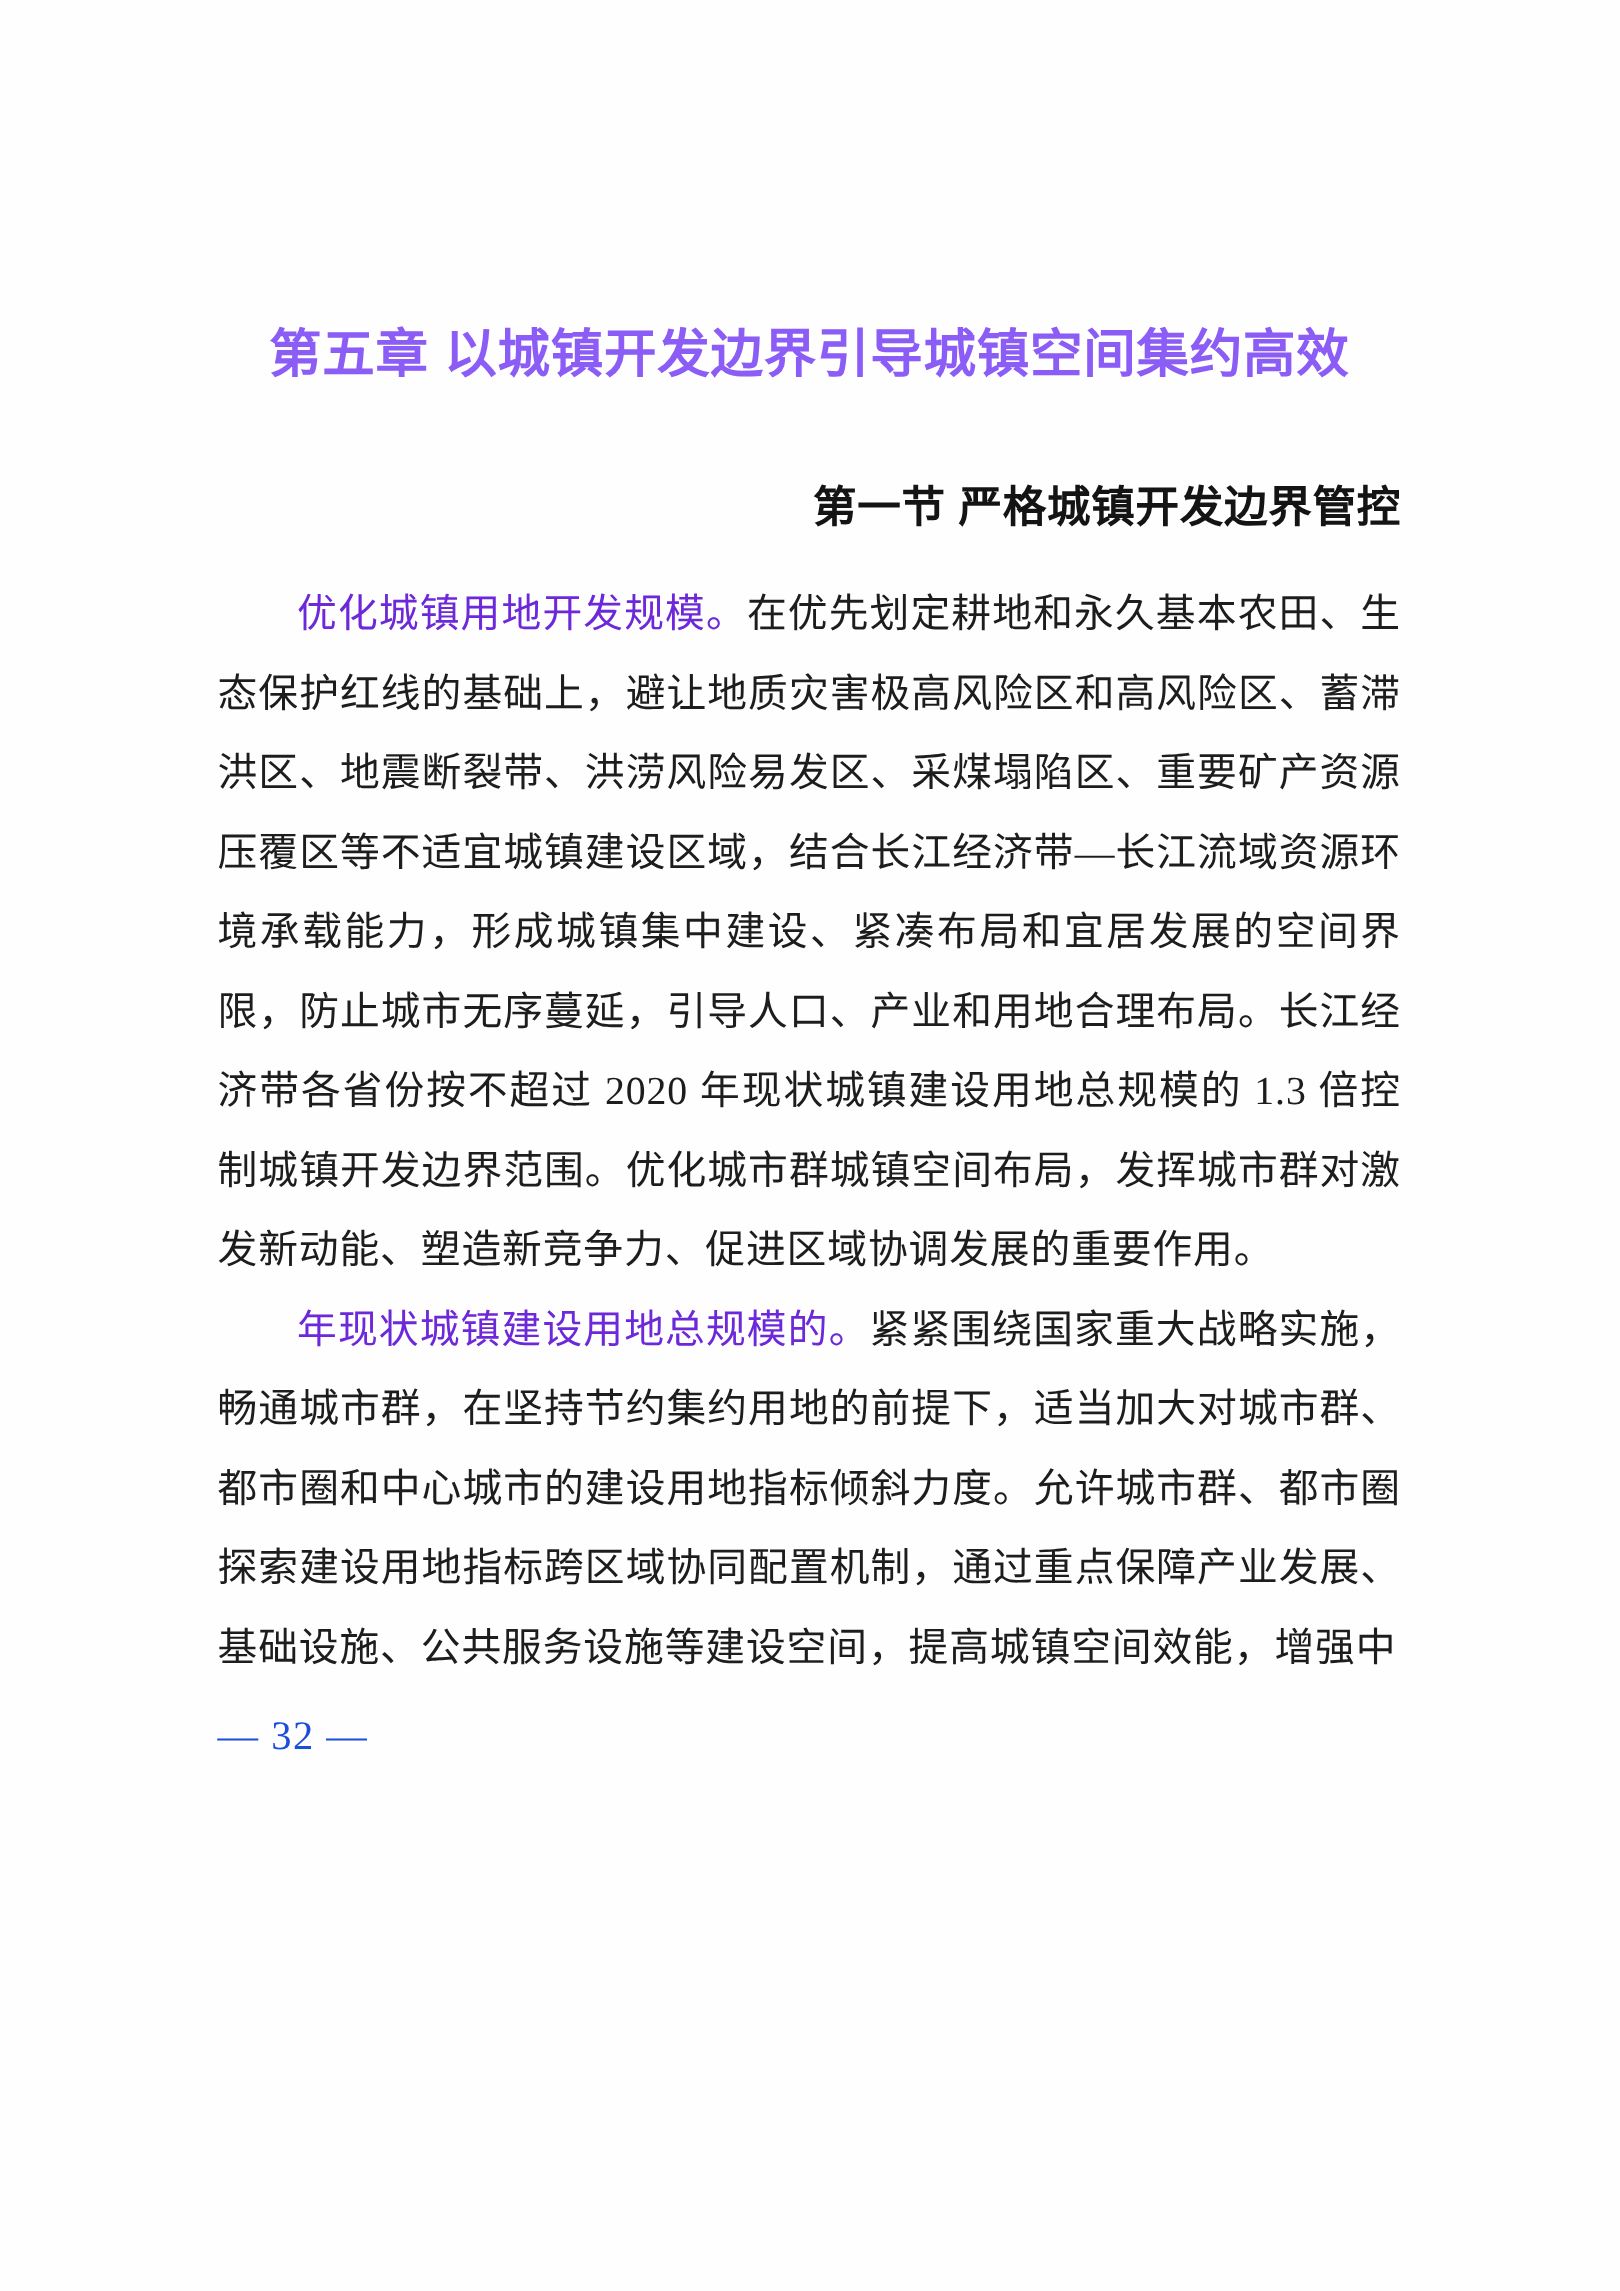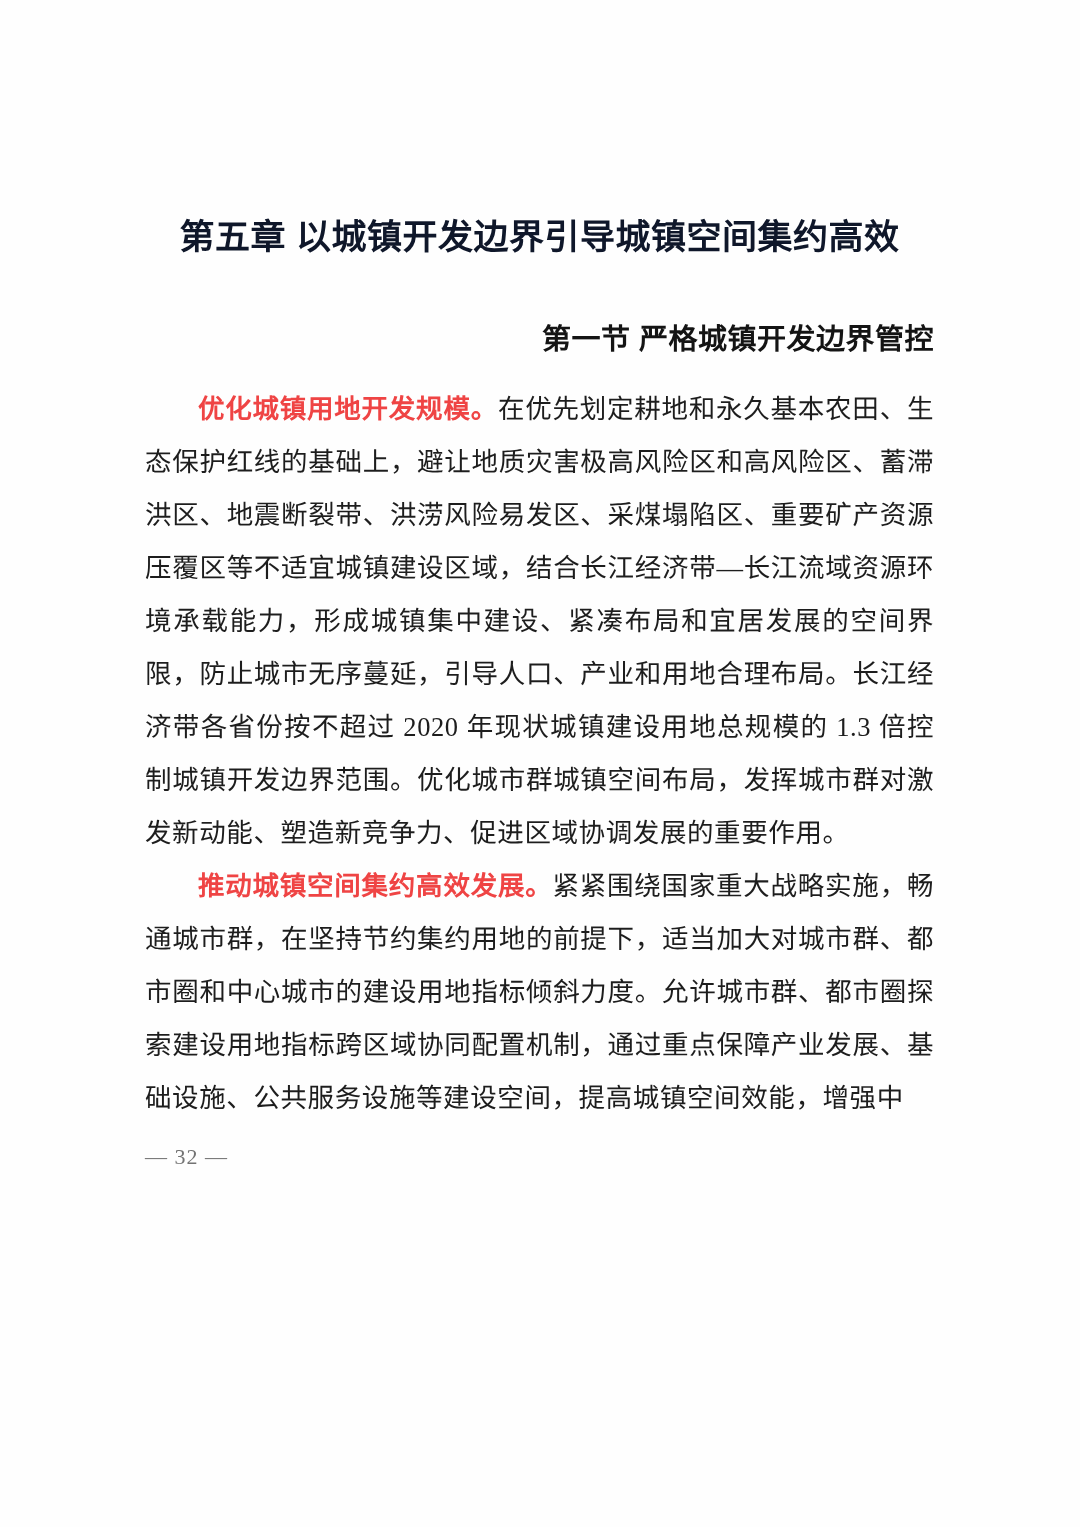--- a/index.html
+++ b/index.html
@@ -22,21 +22,21 @@
     width: 789px;
   }
   .chapter-title {
     margin: 210px 0 50px 0;
     font-family: "Liberation Sans", sans-serif;
     font-weight: 700;
     font-size: 35px;
     line-height: 53px;
     letter-spacing: 0.5px;
     text-align: center;
-    color: #0f172a;
+    color: #8b5cf6;
   }
   .section-heading {
     margin: 18px 0 17px 0;
     font-family: "Liberation Sans", sans-serif;
     font-weight: 700;
     font-size: 29px;
     line-height: 53px;
     letter-spacing: 0.5px;
     text-align: right;
     color: #141414;
@@ -47,44 +47,44 @@
     font-size: 26.5px;
     line-height: 53px;
     letter-spacing: 0.6px;
     text-align: justify;
     text-justify: inter-character;
     text-align-last: left;
     text-indent: 2em;
     color: #1d1d1d;
   }
   .body-para .lead {
-    font-weight: 700;
-    color: #ef4444;
+    font-weight: 400;
+    color: #6d28d9;
   }
   .page-number {
     margin-top: 12px;
     font-family: "Liberation Serif", serif;
-    font-size: 22px;
+    font-size: 27px;
     line-height: 40px;
     letter-spacing: 1px;
     text-align: left;
-    color: #737373;
+    color: #1d4ed8;
   }
 </style>
 </head>
 <body>
 
 <div class="page">
   <div class="content">
 
     <h1 class="chapter-title">第五章 以城镇开发边界引导城镇空间集约高效</h1>
 
 
     <h2 class="section-heading">第一节 严格城镇开发边界管控</h2>
 
     <p class="body-para"><span class="lead">优化城镇用地开发规模。</span><span>在优先划定耕地和永久基本农田、生态保护红线的基础上，避让地质灾害极高风险区和高风险区、蓄滞洪区、地震断裂带、洪涝风险易发区、采煤塌陷区、重要矿产资源压覆区等不适宜城镇建设区域，结合长江经济带—长江流域资源环境承载能力，形成城镇集中建设、紧凑布局和宜居发展的空间界限，防止城市无序蔓延，引导人口、产业和用地合理布局。长江经济带各省份按不超过 2020 年现状城镇建设用地总规模的 1.3 倍控制城镇开发边界范围。优化城市群城镇空间布局，发挥城市群对激发新动能、塑造新竞争力、促进区域协调发展的重要作用。</span></p>
 
-    <p class="body-para"><span class="lead">推动城镇空间集约高效发展。</span><span>紧紧围绕国家重大战略实施，畅通城市群，在坚持节约集约用地的前提下，适当加大对城市群、都市圈和中心城市的建设用地指标倾斜力度。允许城市群、都市圈探索建设用地指标跨区域协同配置机制，通过重点保障产业发展、基础设施、公共服务设施等建设空间，提高城镇空间效能，增强中</span></p>
+    <p class="body-para"><span class="lead">年现状城镇建设用地总规模的。</span><span>紧紧围绕国家重大战略实施，畅通城市群，在坚持节约集约用地的前提下，适当加大对城市群、都市圈和中心城市的建设用地指标倾斜力度。允许城市群、都市圈探索建设用地指标跨区域协同配置机制，通过重点保障产业发展、基础设施、公共服务设施等建设空间，提高城镇空间效能，增强中</span></p>
 
     <div class="page-number">— 32 —</div>
 
   </div>
 </div>
 
 </body></html>

